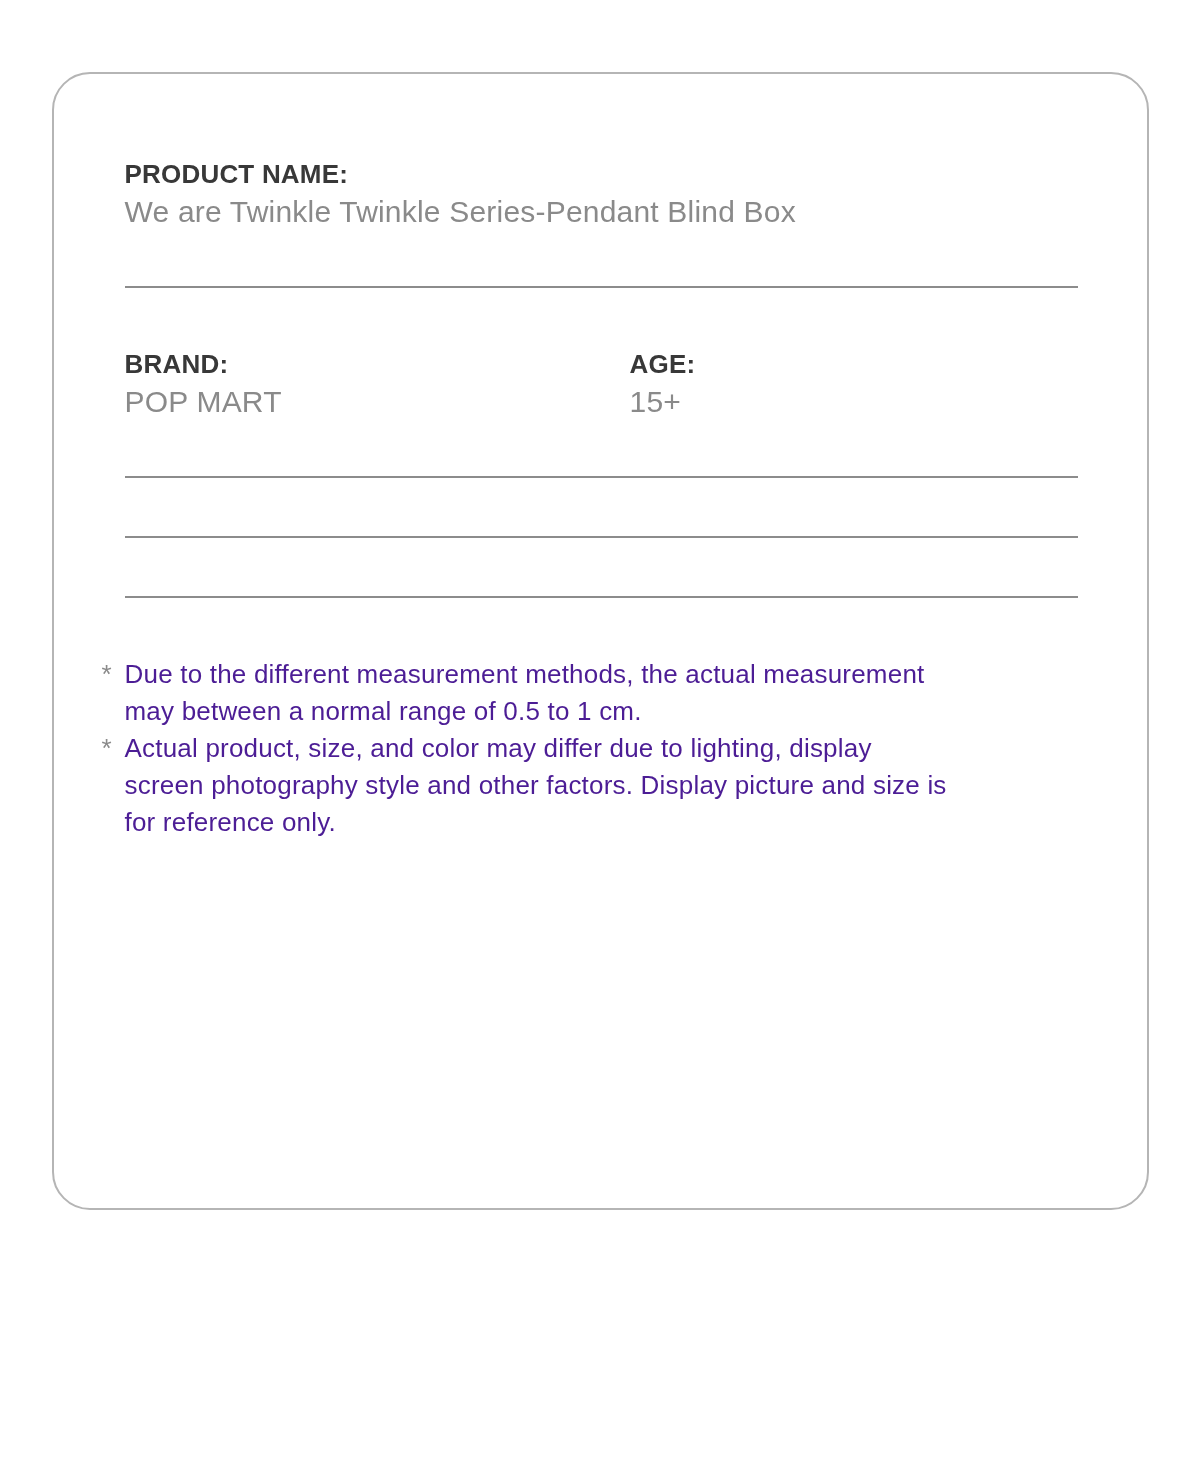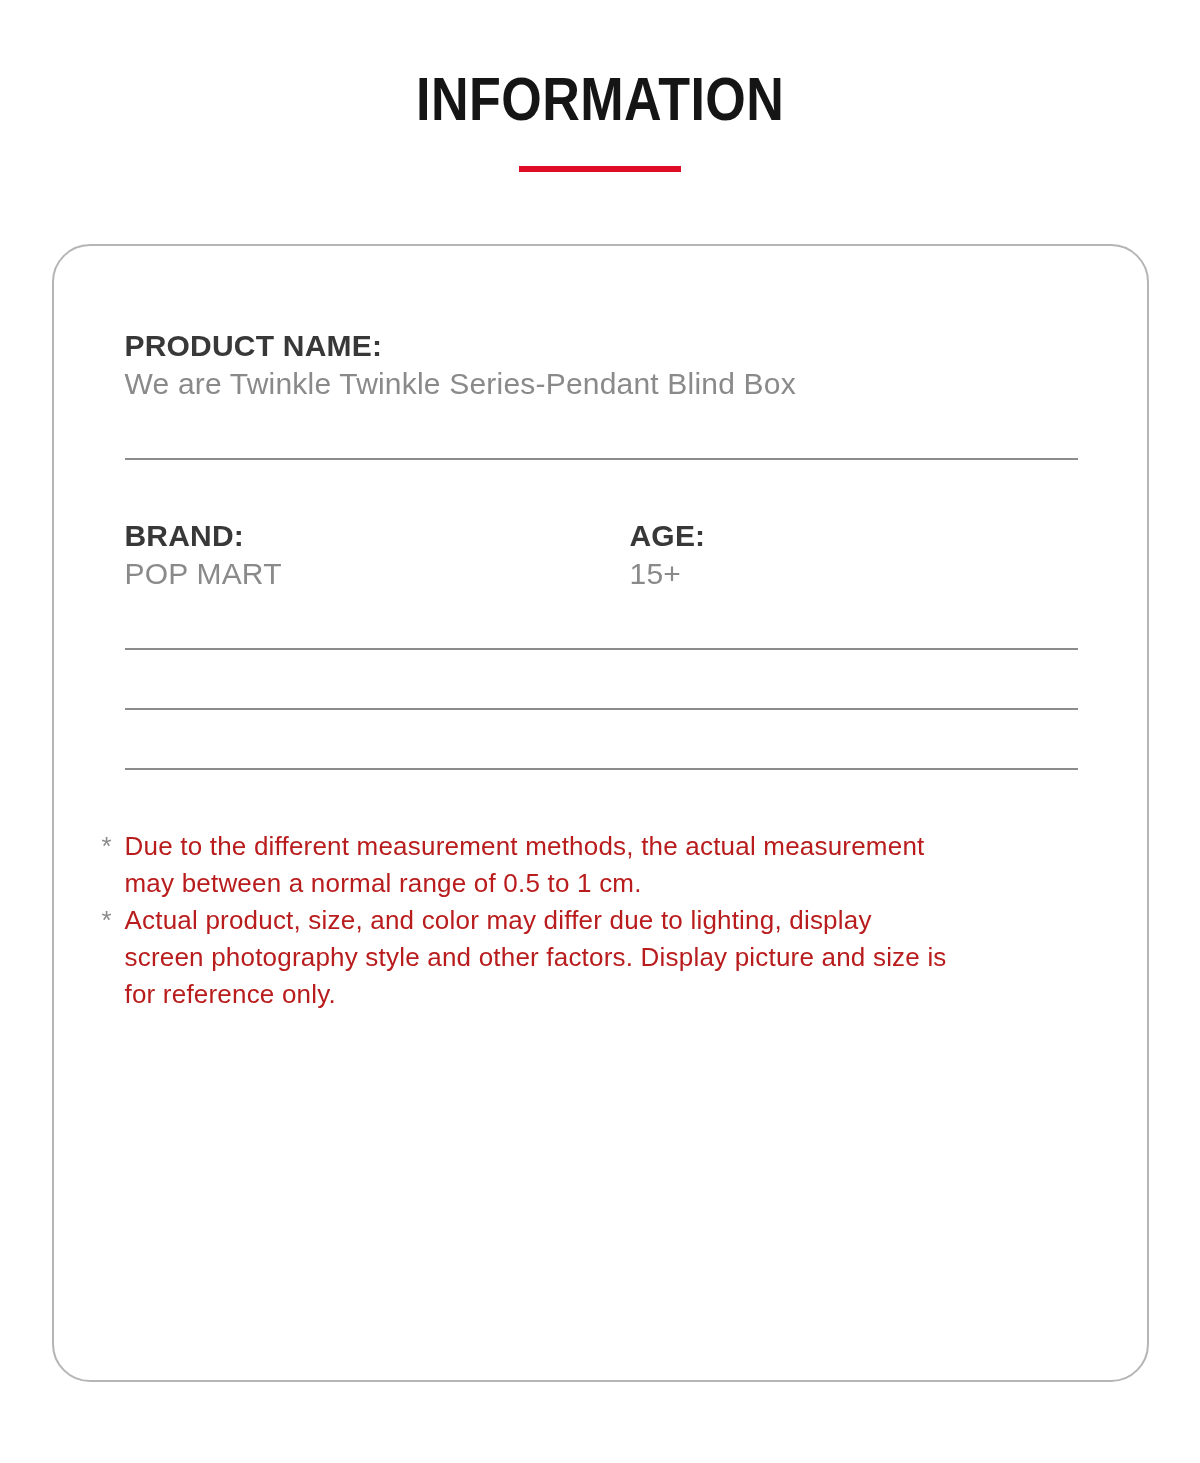--- a/index.html
+++ b/index.html
@@ -40,21 +40,21 @@
     box-sizing: border-box;
     width: 1097px;
     height: 1138px;
     margin: 72px auto 0;
     border: 2px solid #b5b5b5;
     border-radius: 38px;
     background: #ffffff;
     padding: 82px 69px 0 71px;
   }
   .field-label {
-    font-size: 30px;
+    font-size: 26px;
     line-height: 36px;
     font-weight: bold;
     color: #383838;
     letter-spacing: 0.2px;
   }
   .field-value {
     font-size: 30px;
     line-height: 36px;
     color: #8a8a8a;
     margin-top: 2px;
@@ -80,34 +80,30 @@
   .note-marker {
     width: 23px;
     flex: 0 0 23px;
     font-size: 26px;
     line-height: 37px;
     color: #8a8a8a;
   }
   .note-text {
     font-size: 26px;
     line-height: 37px;
-    color: #b91c1c;
+    color: #4c1d95;
     white-space: pre-line;
     letter-spacing: 0.2px;
   }
 </style>
 </head>
 <body>
 
 <div class="page">
 
-  <div class="header">
-    <div class="page-title">INFORMATION</div>
-    <div class="title-underline"></div>
-  </div>
 
   <div class="info-card">
 
     <div class="section">
       <div class="field-label">PRODUCT NAME:</div>
       <div class="field-value">We are Twinkle Twinkle Series-Pendant Blind Box</div>
     </div>
 
     <div class="divider"></div>
 

